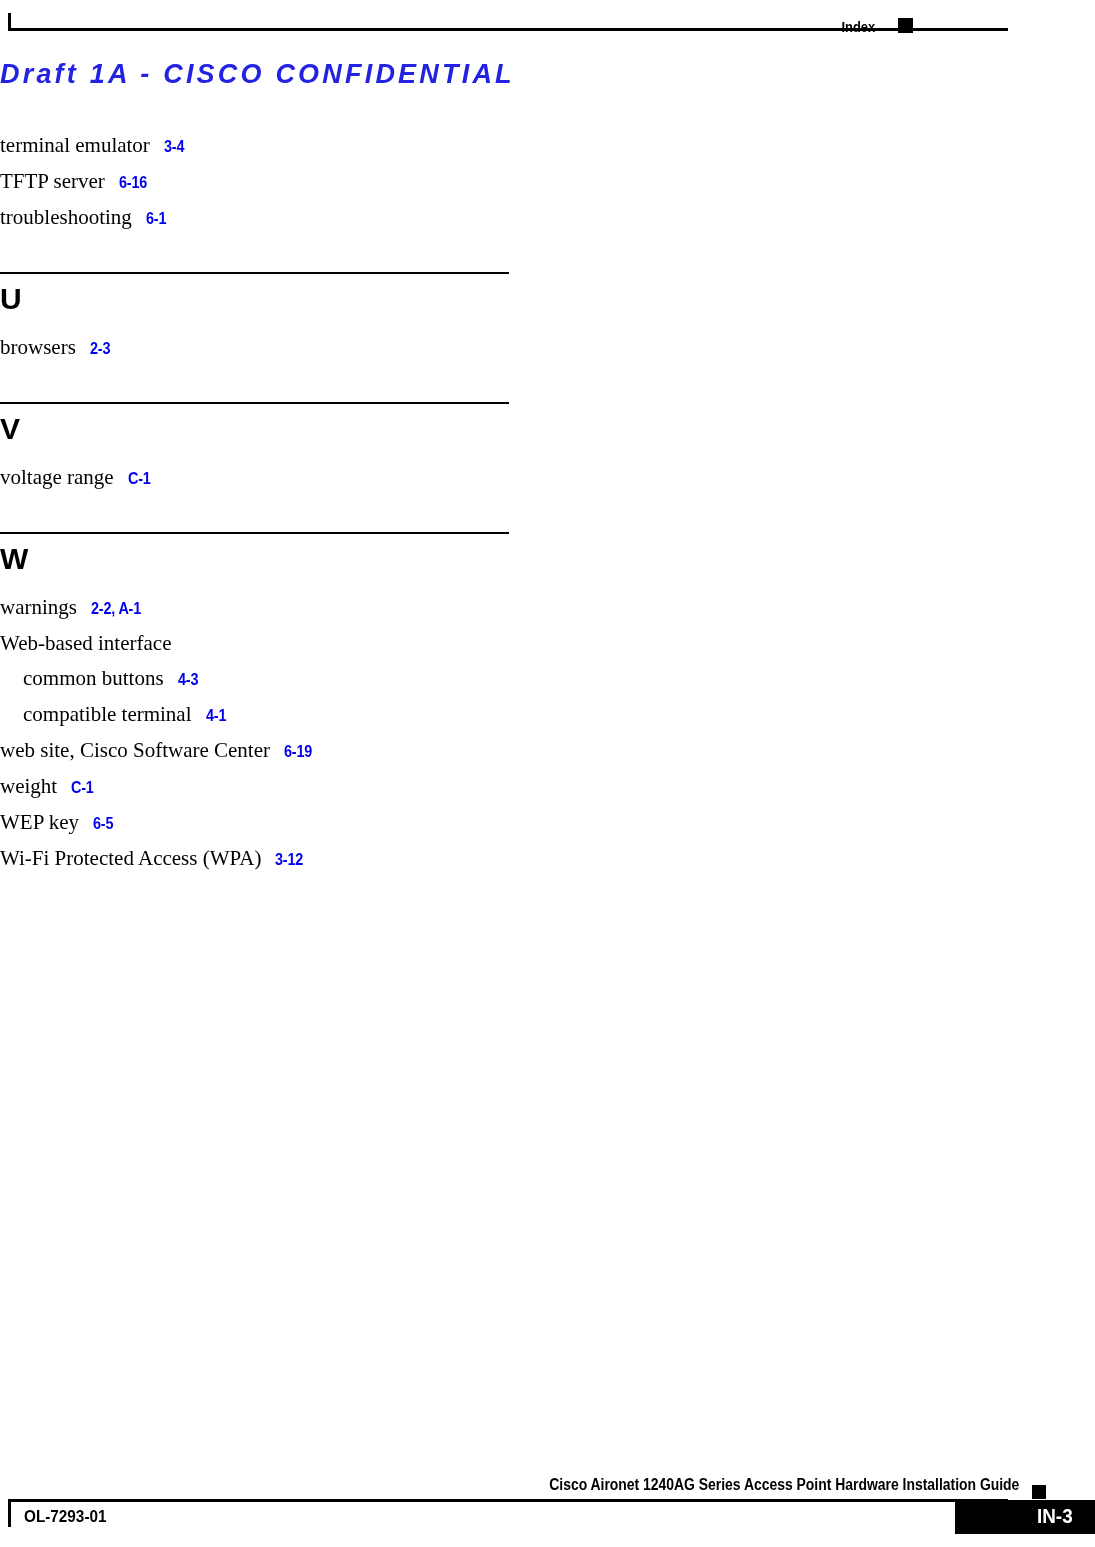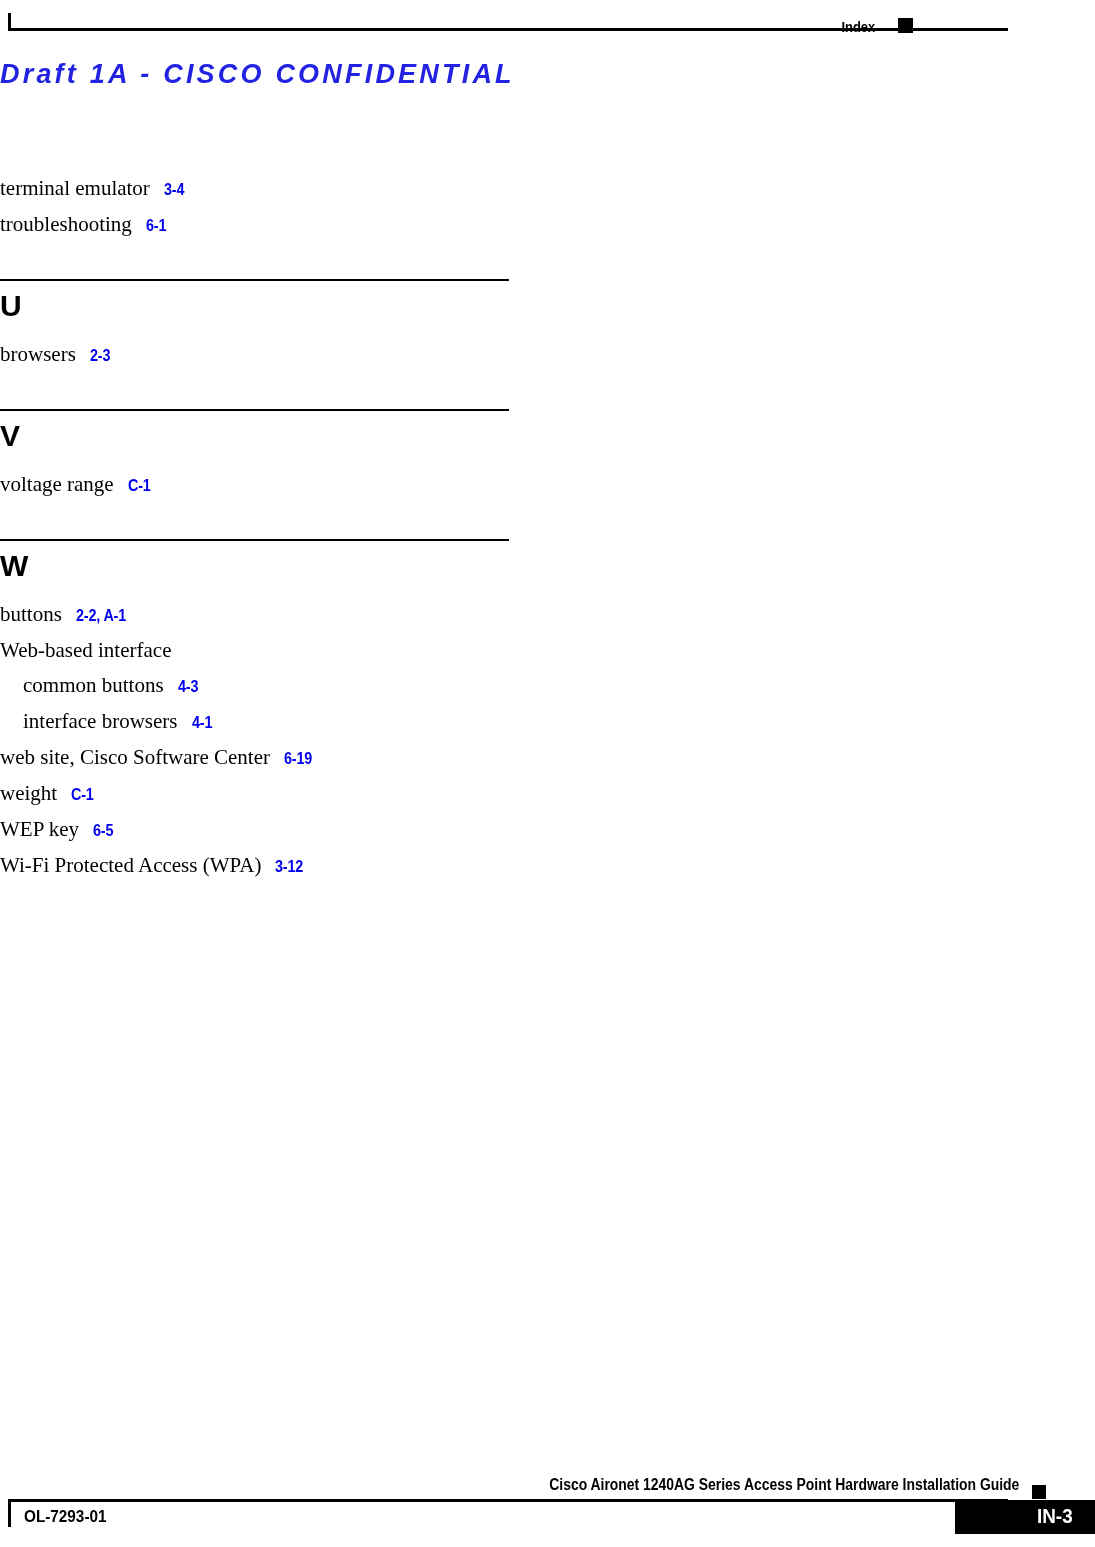--- a/index.html
+++ b/index.html
@@ -78,21 +78,20 @@
     color: #2222e0;
     white-space: nowrap;
   }
 
   
   .index-body {
     position: absolute;
     left: 0;
     top: 128px;
     width: 1095px;
-    margin-top: 43px;
   }
   .column {
     position: relative;
     width: 510px;
     margin-left: 0px;
   }
 
   .entry {
     position: relative;
     font-family: "Liberation Serif", "DejaVu Serif", serif;
@@ -231,20 +230,21 @@
     <div class="header-label">Index</div>
     <div class="header-square"></div>
   </div>
 
   <div class="draft-banner">Draft 1A - CISCO CONFIDENTIAL</div>
 
   <div class="index-body">
     <div class="column">
       <div id="continued-entries">
           <div class="entry"><span class="term">terminal emulator</span><span class="refs">3-4</span></div>
+          <div class="entry"><span class="term">TFTP server</span><span class="refs">6-16</span></div>
           <div class="entry"><span class="term">troubleshooting</span><span class="refs">6-1</span></div>
         </div>
       <div id="sections">
           <div class="section-gap"></div>
           <div class="section">
             <div class="section-rule"></div>
             <div class="section-letter">U</div>
             <div>
               <div class="entry"><span class="term">browsers</span><span class="refs">2-3</span></div>
             </div>
@@ -255,24 +255,24 @@
             <div class="section-letter">V</div>
             <div>
               <div class="entry"><span class="term">voltage range</span><span class="refs">C-1</span></div>
             </div>
           </div>
           <div class="section-gap"></div>
           <div class="section">
             <div class="section-rule"></div>
             <div class="section-letter">W</div>
             <div>
-              <div class="entry"><span class="term">buttons</span><span class="refs">2-2, A-1</span></div>
+              <div class="entry"><span class="term">warnings</span><span class="refs">2-2, A-1</span></div>
               <div class="entry"><span class="term">Web-based interface</span></div>
               <div class="entry sub"><span class="term">common buttons</span><span class="refs">4-3</span></div>
-              <div class="entry sub"><span class="term">interface browsers</span><span class="refs">4-1</span></div>
+              <div class="entry sub"><span class="term">compatible terminal</span><span class="refs">4-1</span></div>
               <div class="entry"><span class="term">web site, Cisco Software Center</span><span class="refs">6-19</span></div>
               <div class="entry"><span class="term">weight</span><span class="refs">C-1</span></div>
               <div class="entry"><span class="term">WEP key</span><span class="refs">6-5</span></div>
               <div class="entry"><span class="term">Wi-Fi Protected Access (WPA)</span><span class="refs">3-12</span></div>
             </div>
           </div>
         </div>
     </div>
   </div>
 

